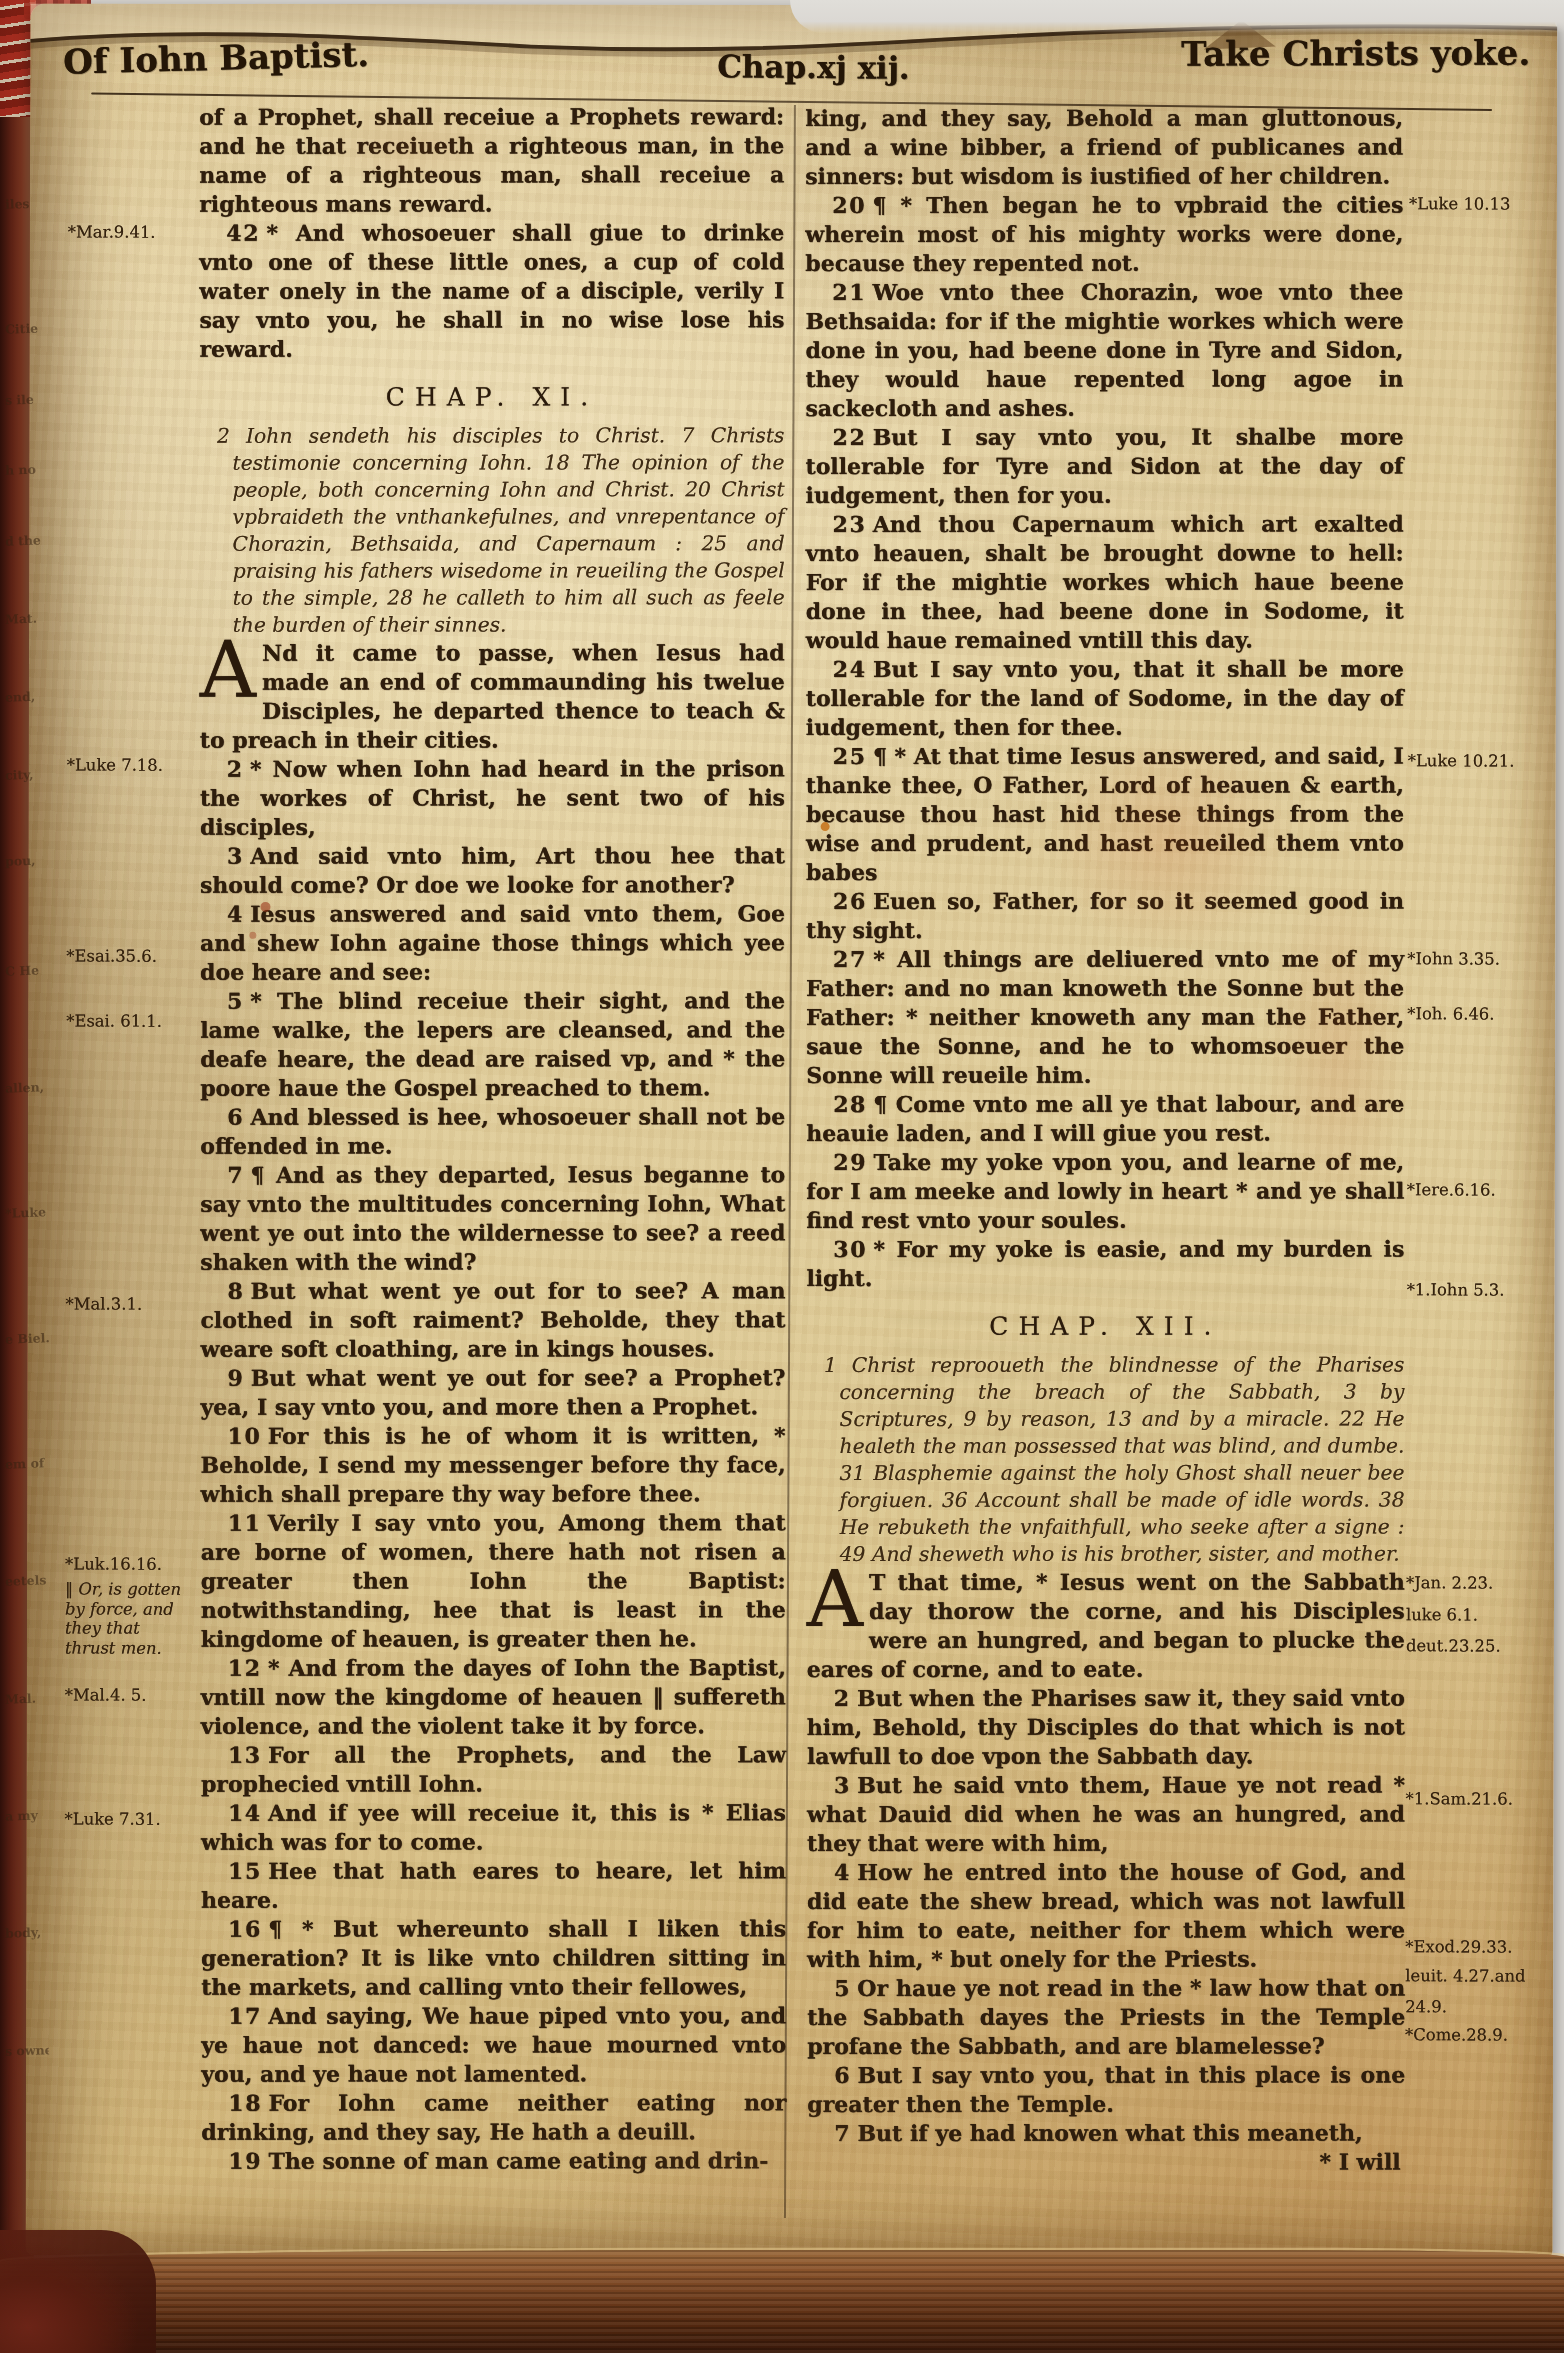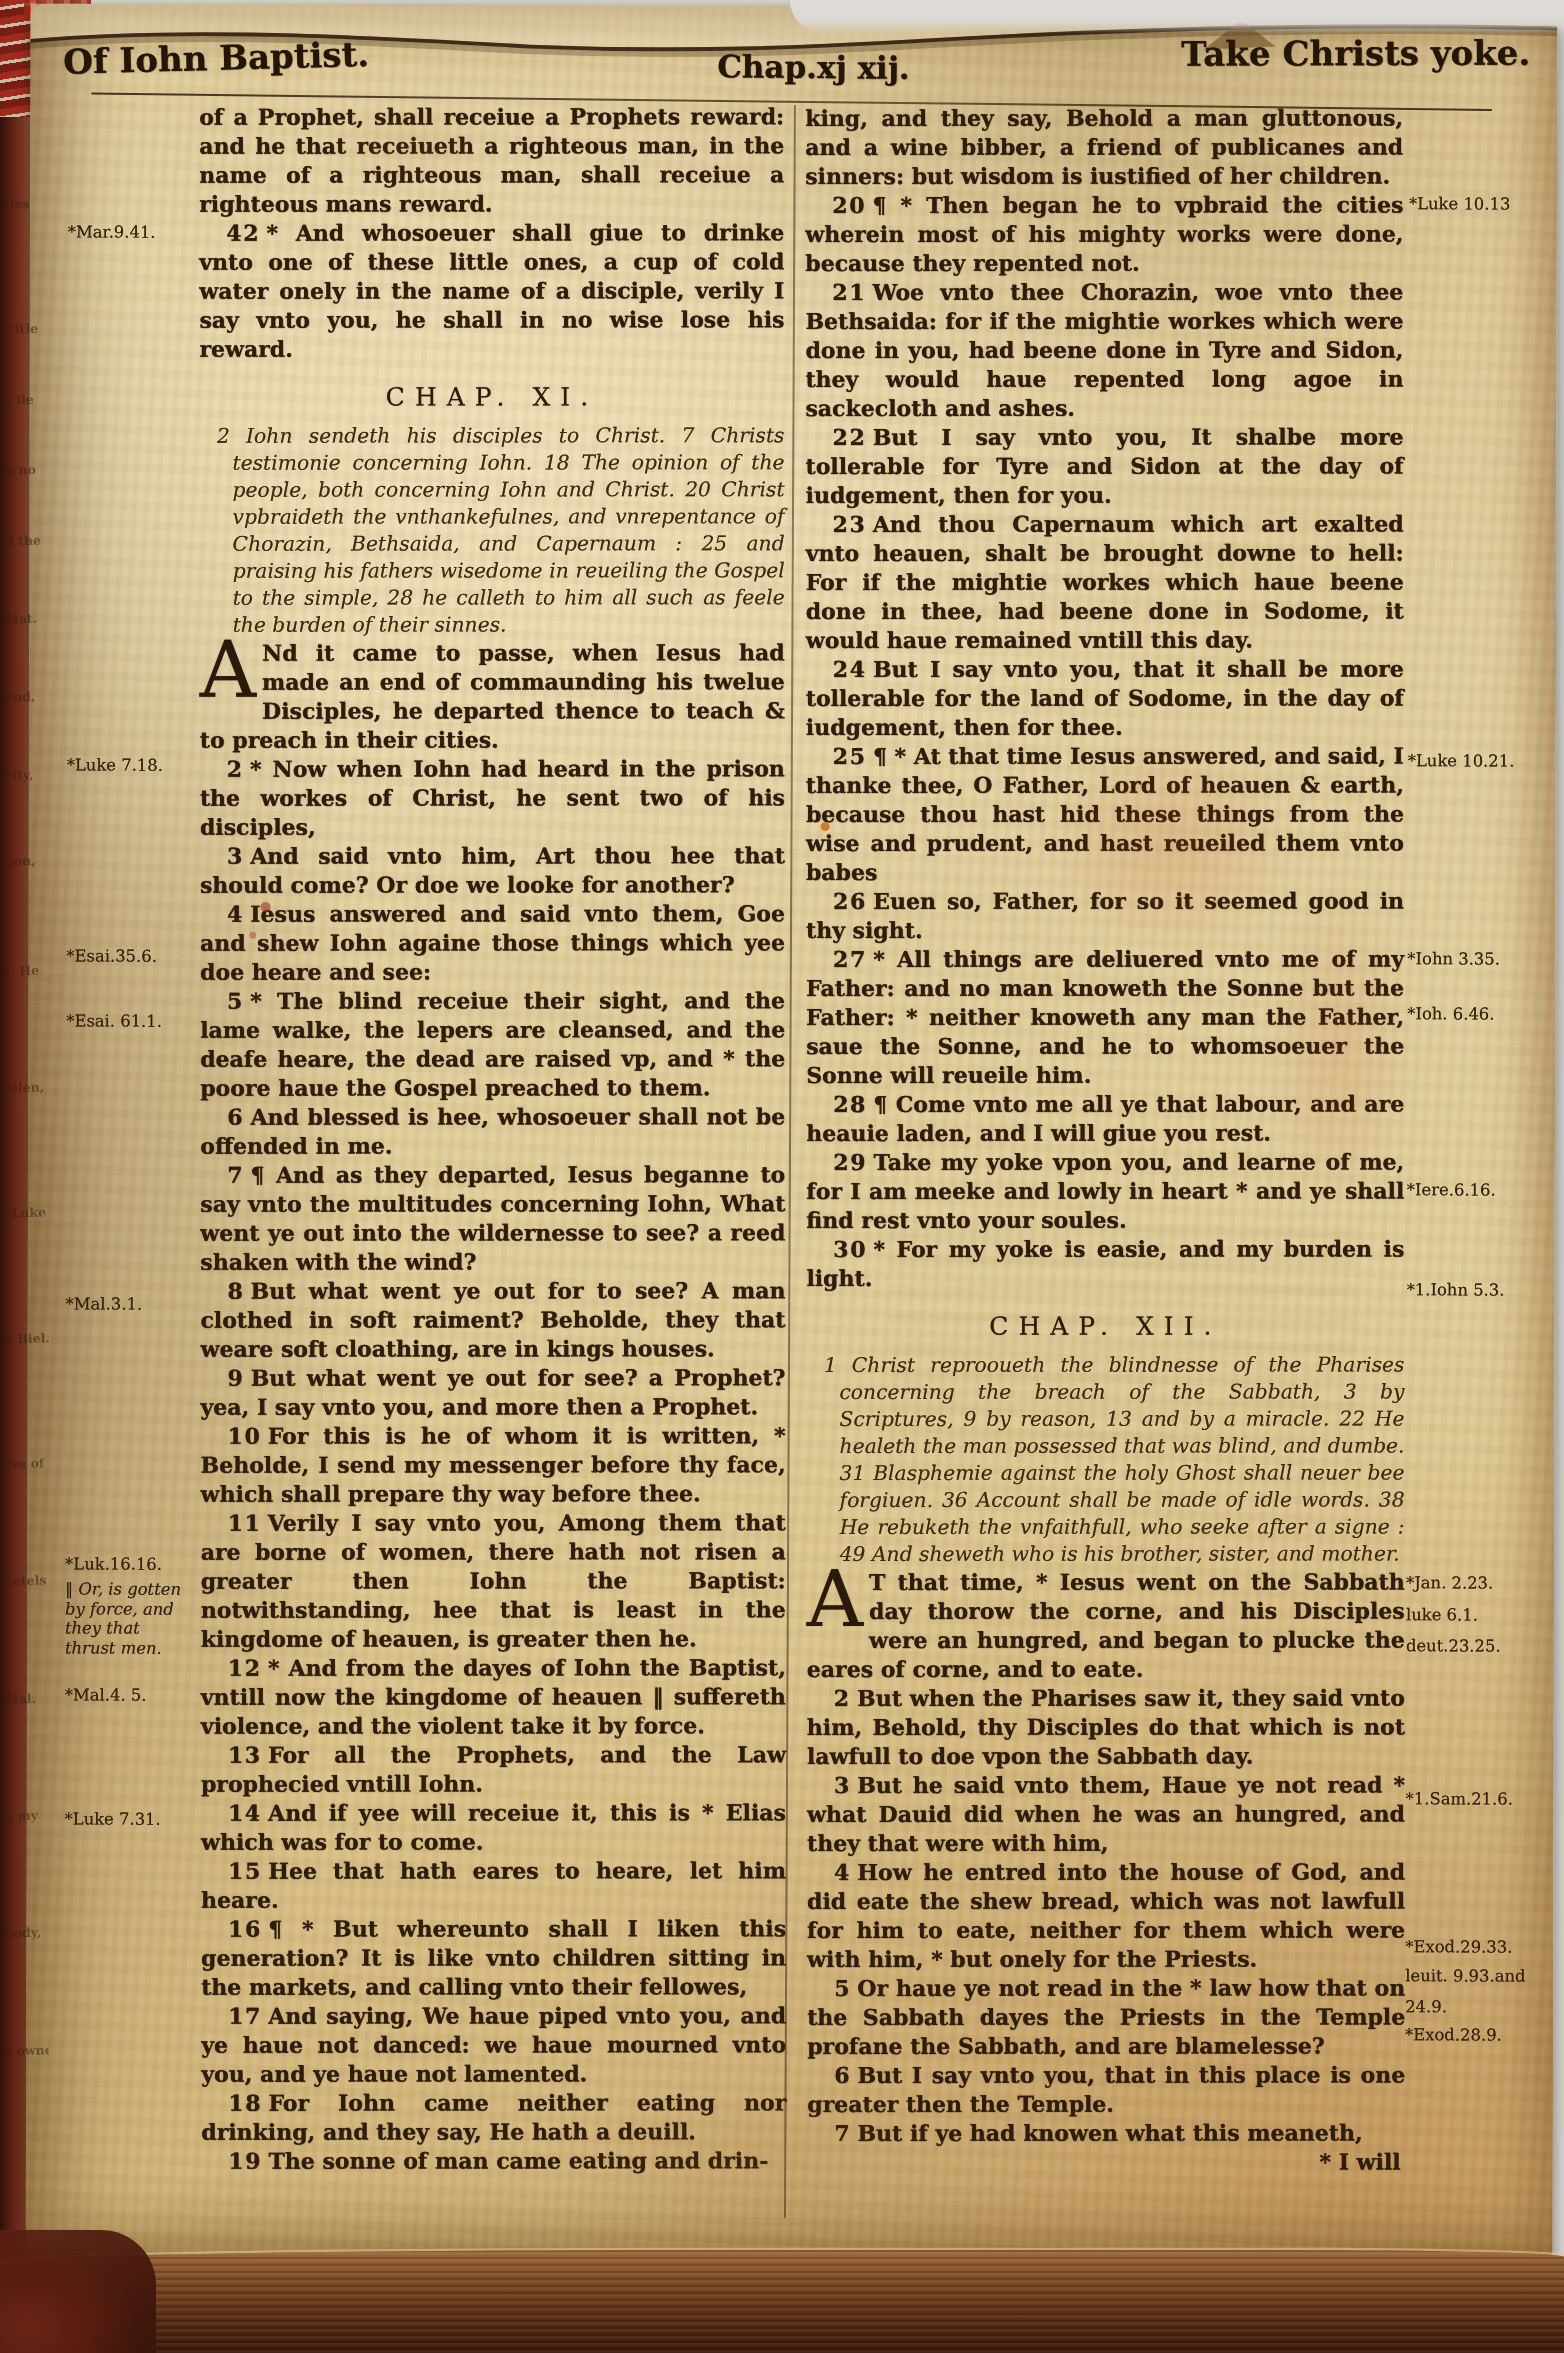--- a/index.html
+++ b/index.html
@@ -251,23 +251,23 @@
         <div class="mnote mnote-right" style="top: 745px;">*Luke 10.21.</div>
         <div class="mnote mnote-right" style="top: 943px;">*Iohn 3.35.</div>
         <div class="mnote mnote-right" style="top: 998px;">*Ioh. 6.46.</div>
         <div class="mnote mnote-right" style="top: 1174px;">*Iere.6.16.</div>
         <div class="mnote mnote-right" style="top: 1242px; margin-top: 32px;">*1.Iohn 5.3.</div>
         <div class="mnote mnote-right" style="top: 1567px;">*Jan. 2.23.</div>
         <div class="mnote mnote-right" style="top: 1599px;">luke 6.1.</div>
         <div class="mnote mnote-right" style="top: 1630px;">deut.23.25.</div>
         <div class="mnote mnote-right" style="top: 1783px;">*1.Sam.21.6.</div>
         <div class="mnote mnote-right" style="top: 1931px;">*Exod.29.33.</div>
-        <div class="mnote mnote-right" style="top: 1960px;">leuit. 9.93.and</div>
+        <div class="mnote mnote-right" style="top: 1960px;">leuit. 4.27.and</div>
         <div class="mnote mnote-right" style="top: 1991px;">24.9.</div>
-        <div class="mnote mnote-right" style="top: 2019px;">*Exod.28.9.</div>
+        <div class="mnote mnote-right" style="top: 2019px;">*Come.28.9.</div>
       </div>
 
     <div class="stain stain-big"></div>
     <div class="stain stain-tall"></div>
     <div class="stain stain-dot1"></div>
     <div class="stain stain-dot2"></div>
     <div class="stain stain-rust"></div>
     <div class="stain stain-foot"></div>
     <div class="stain stain-head"></div>
     <div class="ghost ghost-a"></div>

